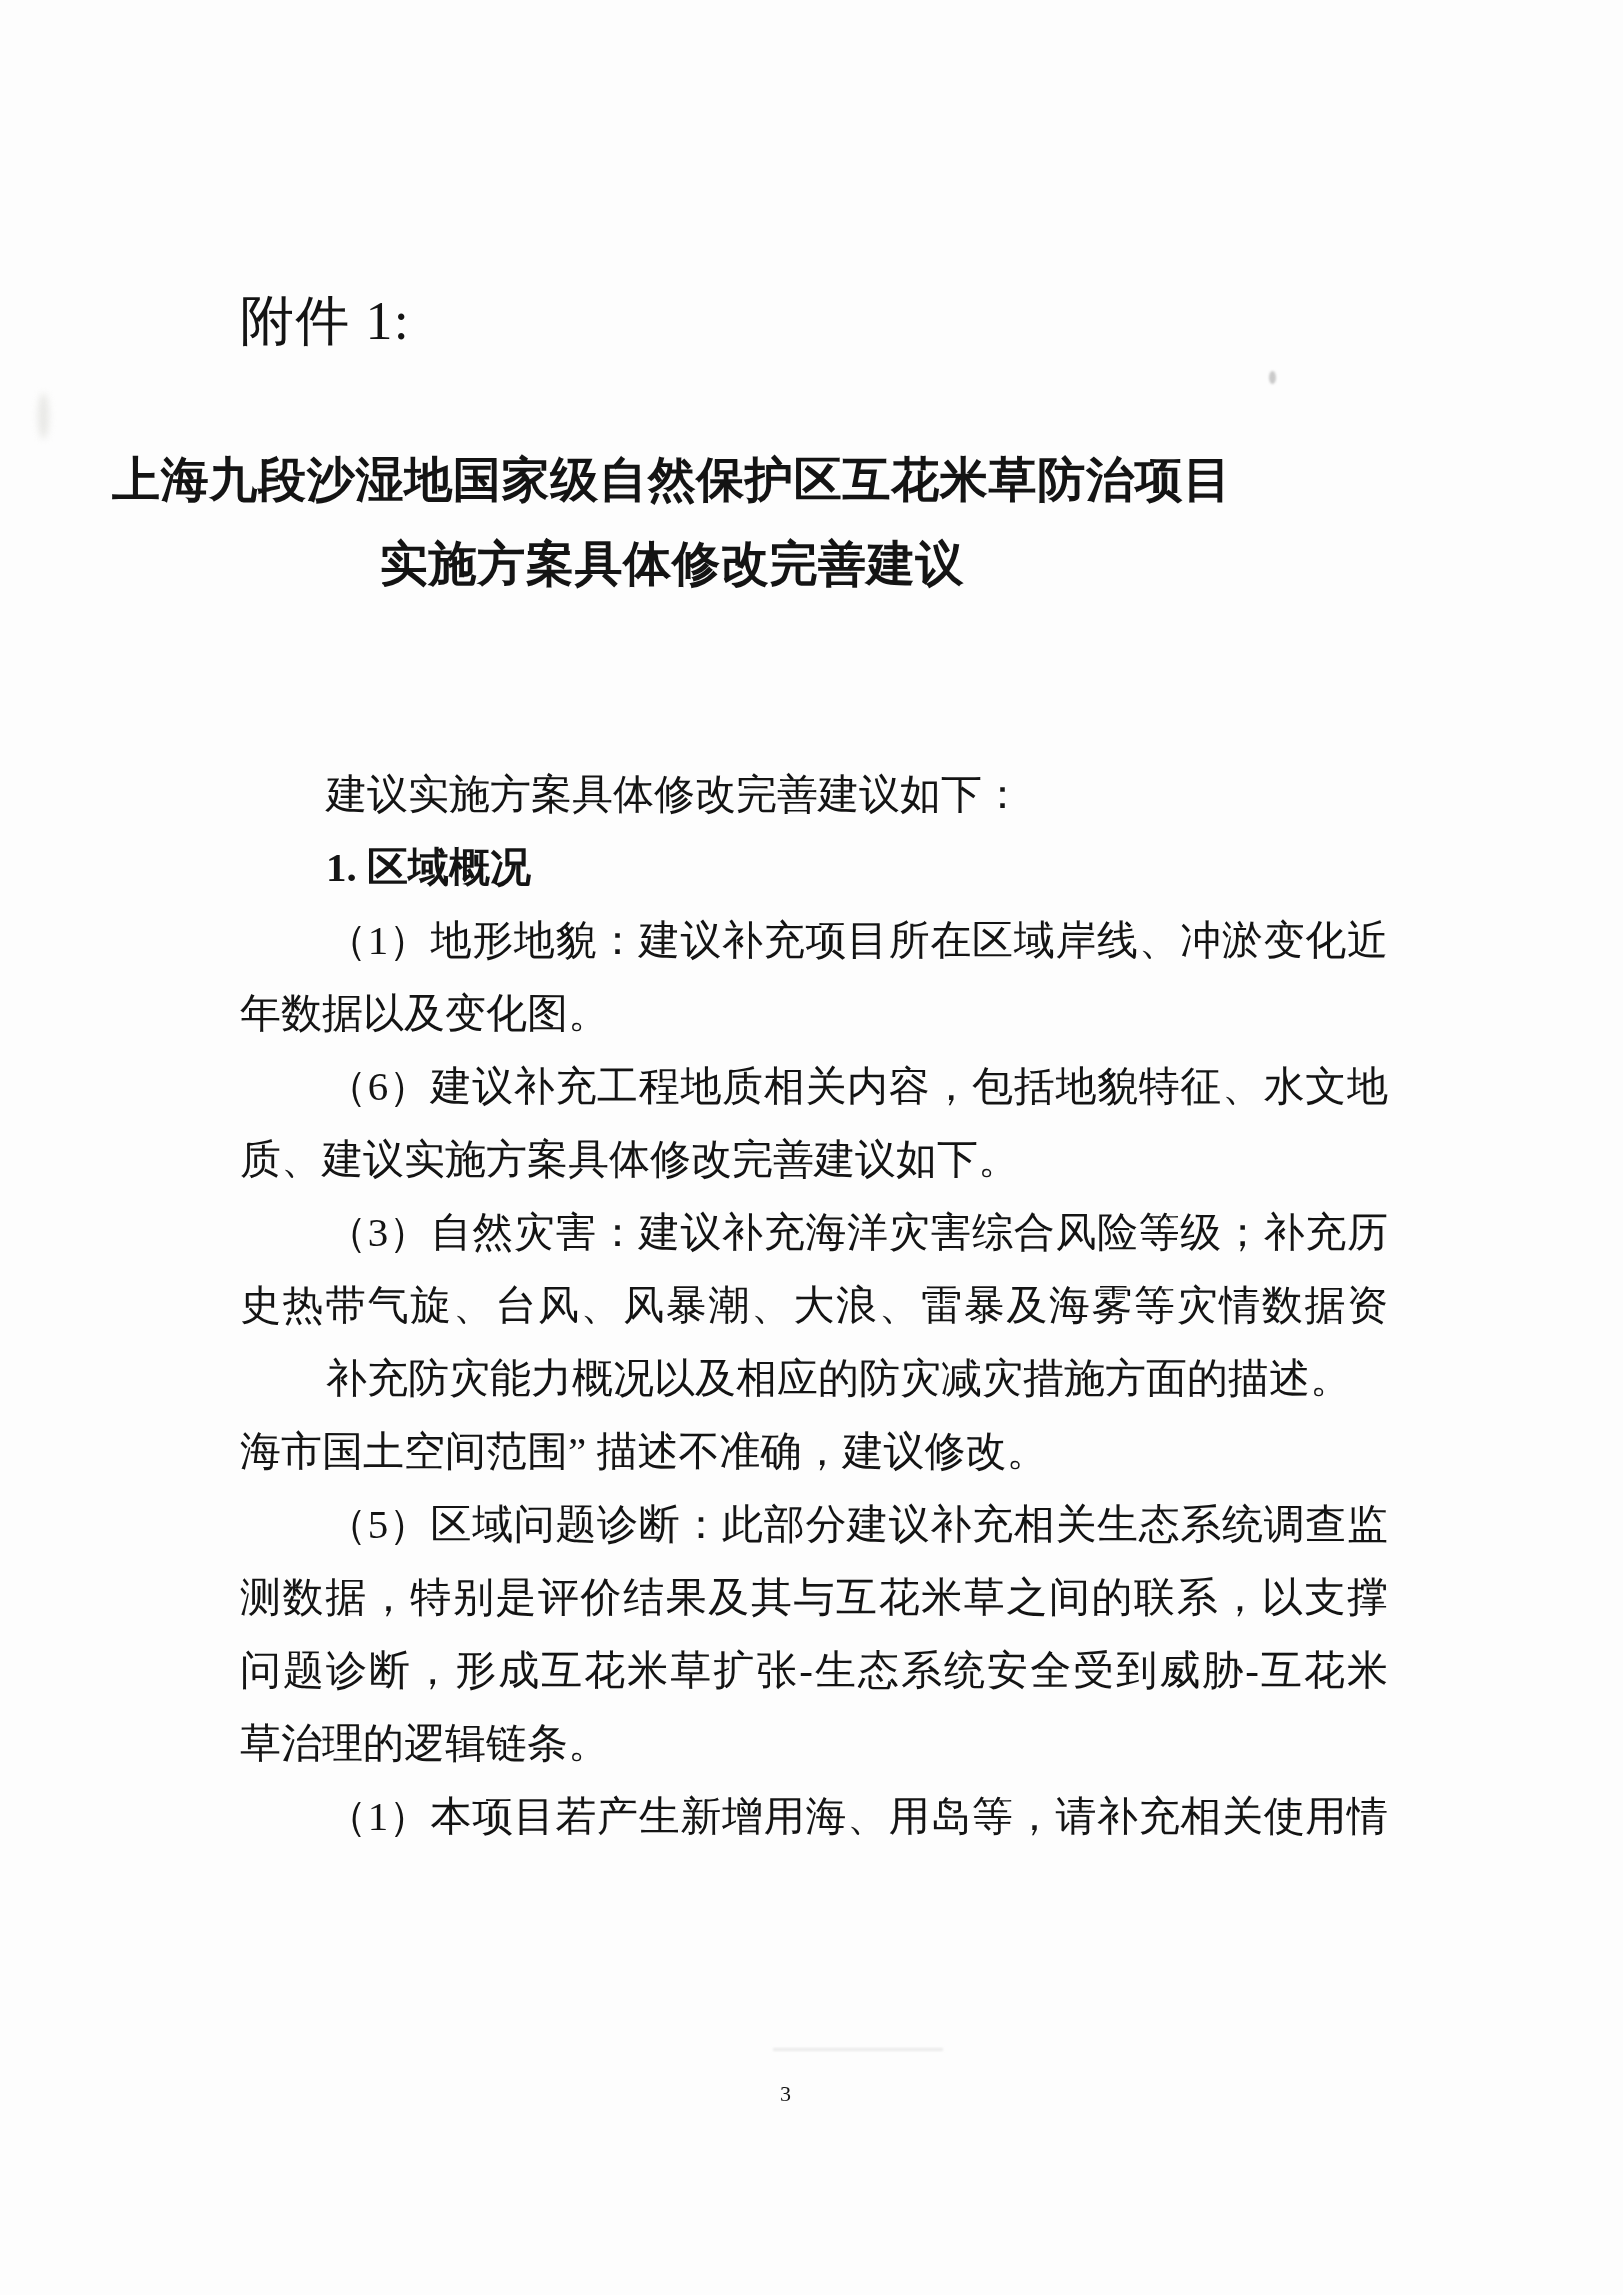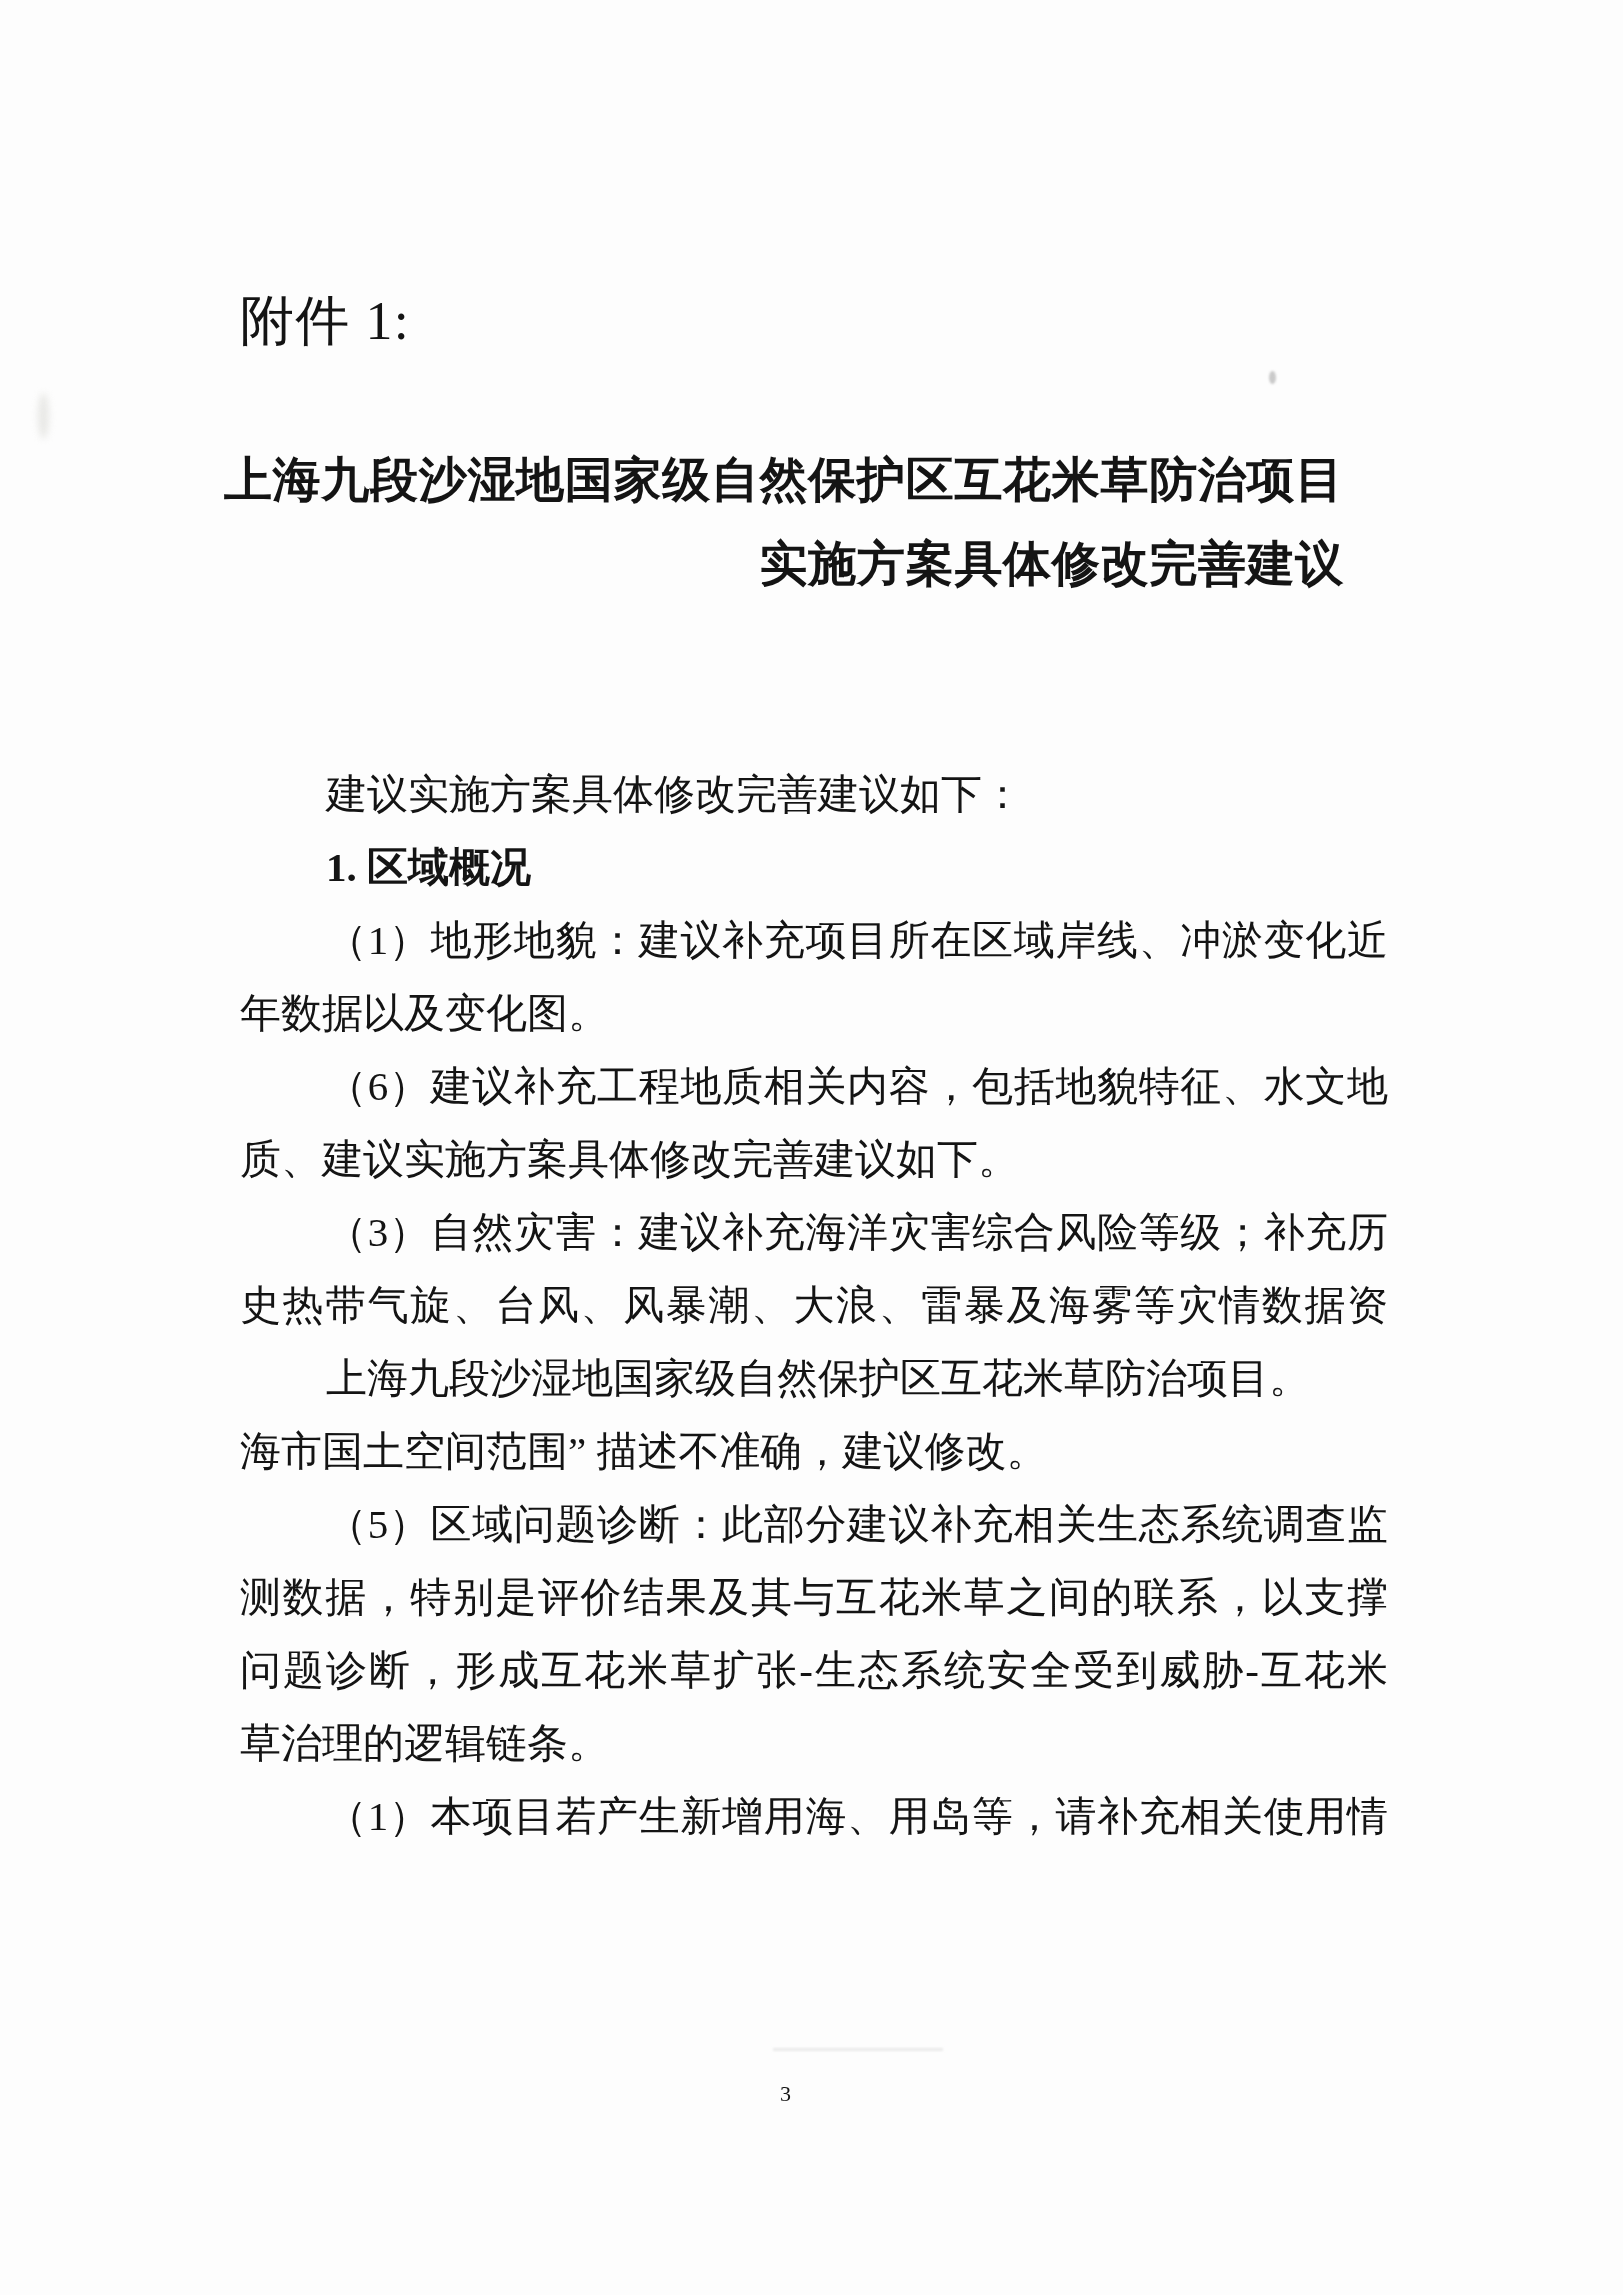--- a/index.html
+++ b/index.html
@@ -26,21 +26,21 @@
     font-size: 54px;
     line-height: 43px;
     letter-spacing: 1.3px;
     white-space: nowrap;
   }
   .title-block {
     position: absolute;
     left: 0;
     top: 438px;
     width: 1344px;
-    text-align: right;
+    text-align: center;
   }
   .title-line {
     font-size: 48px;
     font-weight: bold;
     line-height: 84px;
     letter-spacing: 0.7px;
     white-space: nowrap;
   }
   .body-block {
     position: absolute;
@@ -124,21 +124,21 @@
 
   <div class="body-block" id="body-lines">
       <div class="line indent nojustify">建议实施方案具体修改完善建议如下：</div>
       <div class="line indent bold nojustify">1. 区域概况</div>
       <div class="line indent justify">（1）地形地貌：建议补充项目所在区域岸线、冲淤变化近</div>
       <div class="line nojustify">年数据以及变化图。</div>
       <div class="line indent justify">（6）建议补充工程地质相关内容，包括地貌特征、水文地</div>
       <div class="line nojustify">质、建议实施方案具体修改完善建议如下。</div>
       <div class="line indent justify">（3）自然灾害：建议补充海洋灾害综合风险等级；补充历</div>
       <div class="line justify">史热带气旋、台风、风暴潮、大浪、雷暴及海雾等灾情数据资</div>
-      <div class="line indent nojustify">上海九段沙湿地国家级自然保护区互花米草防治项目。</div>
+      <div class="line indent nojustify">补充防灾能力概况以及相应的防灾减灾措施方面的描述。</div>
       <div class="line nojustify">海市国土空间范围” 描述不准确，建议修改。</div>
       <div class="line indent justify">（5）区域问题诊断：此部分建议补充相关生态系统调查监</div>
       <div class="line justify">测数据，特别是评价结果及其与互花米草之间的联系，以支撑</div>
       <div class="line justify">问题诊断，形成互花米草扩张-生态系统安全受到威胁-互花米</div>
       <div class="line nojustify">草治理的逻辑链条。</div>
       <div class="line indent justify">（1）本项目若产生新增用海、用岛等，请补充相关使用情</div>
     </div>
 
   <div class="page-number">3</div>
 

